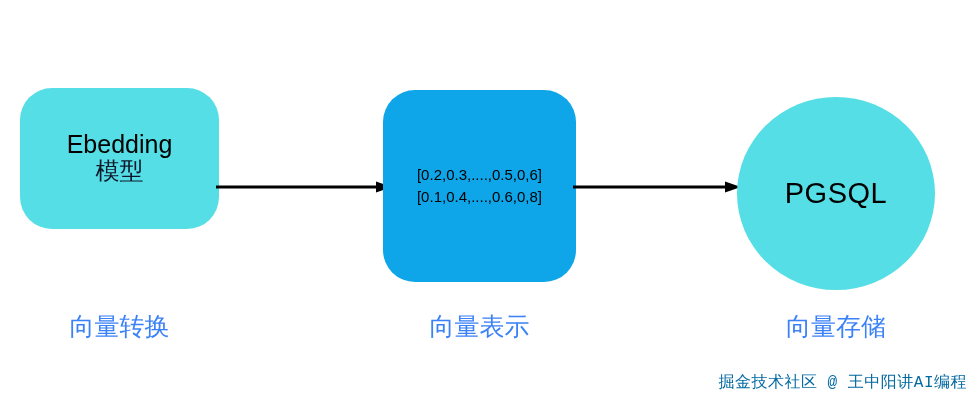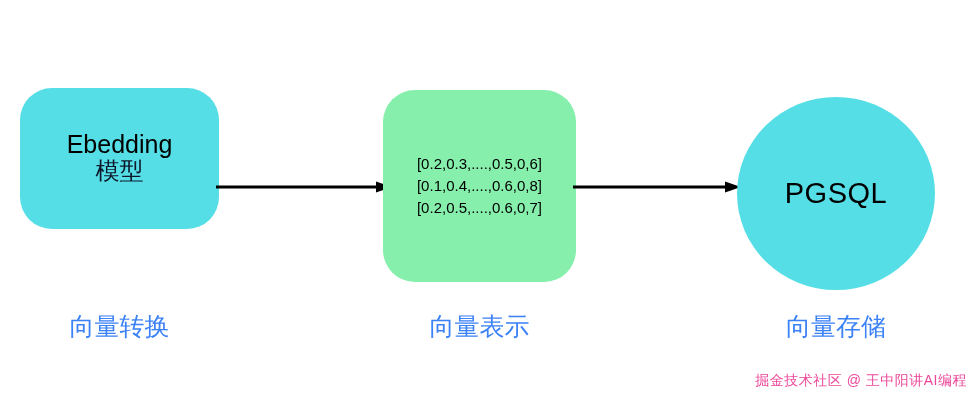--- a/index.html
+++ b/index.html
@@ -34,21 +34,21 @@
     width: 199px;
     height: 141px;
     background: #55dee5;
     border-radius: 32px;
   }
   #node-vector {
     left: 383px;
     top: 90px;
     width: 193px;
     height: 192px;
-    background: #86efac;
+    background: #0ea5e9;
     border-radius: 32px;
   }
   #node-pgsql {
     left: 737px;
     top: 97px;
     width: 198px;
     height: 193px;
     background: #55dee5;
     border-radius: 50%;
   }
@@ -104,25 +104,26 @@
   }
   #caption-left   { left: 20px;  top: 310px; width: 199px; }
   #caption-middle { left: 383px; top: 310px; width: 193px; }
   #caption-right  { left: 737px; top: 310px; width: 198px; }
 
   
   #watermark {
     position: absolute;
     right: 12px;
     top: 372px;
-    font-size: 14px;
-    color: #ec4899;
+    font-size: 16px;
+    color: #0369a1;
     white-space: nowrap;
     letter-spacing: 0.5px;
     user-select: none;
+    font-family: Liberation Mono, monospace;
   }
 </style>
 </head>
 <body>
 
 <div id="canvas">
 
   <div class="node" id="node-embedding">
     <div class="node-title-en">Ebedding</div>
     <div class="node-title-cn">模型</div>
@@ -130,21 +131,20 @@
 
   <svg class="arrow" id="arrow-1" viewBox="0 0 176 12">
     <line x1="0" y1="6" x2="163" y2="6" stroke="#000000" stroke-width="3.2"></line>
     <polygon points="160,0.5 176,6 160,11.5" fill="#000000"></polygon>
   </svg>
 
   <div class="node" id="node-vector">
     <div class="vector-lines">
       <span>[0.2,0.3,....,0.5,0,6]</span>
       <span>[0.1,0.4,....,0.6,0,8]</span>
-      <span>[0.2,0.5,....,0.6,0,7]</span>
     </div>
   </div>
 
   <svg class="arrow" id="arrow-2" viewBox="0 0 168 12">
     <line x1="0" y1="6" x2="155" y2="6" stroke="#000000" stroke-width="3.2"></line>
     <polygon points="152,0.5 168,6 152,11.5" fill="#000000"></polygon>
   </svg>
 
   <div class="node" id="node-pgsql">
     <div class="node-title-single">PGSQL</div>

